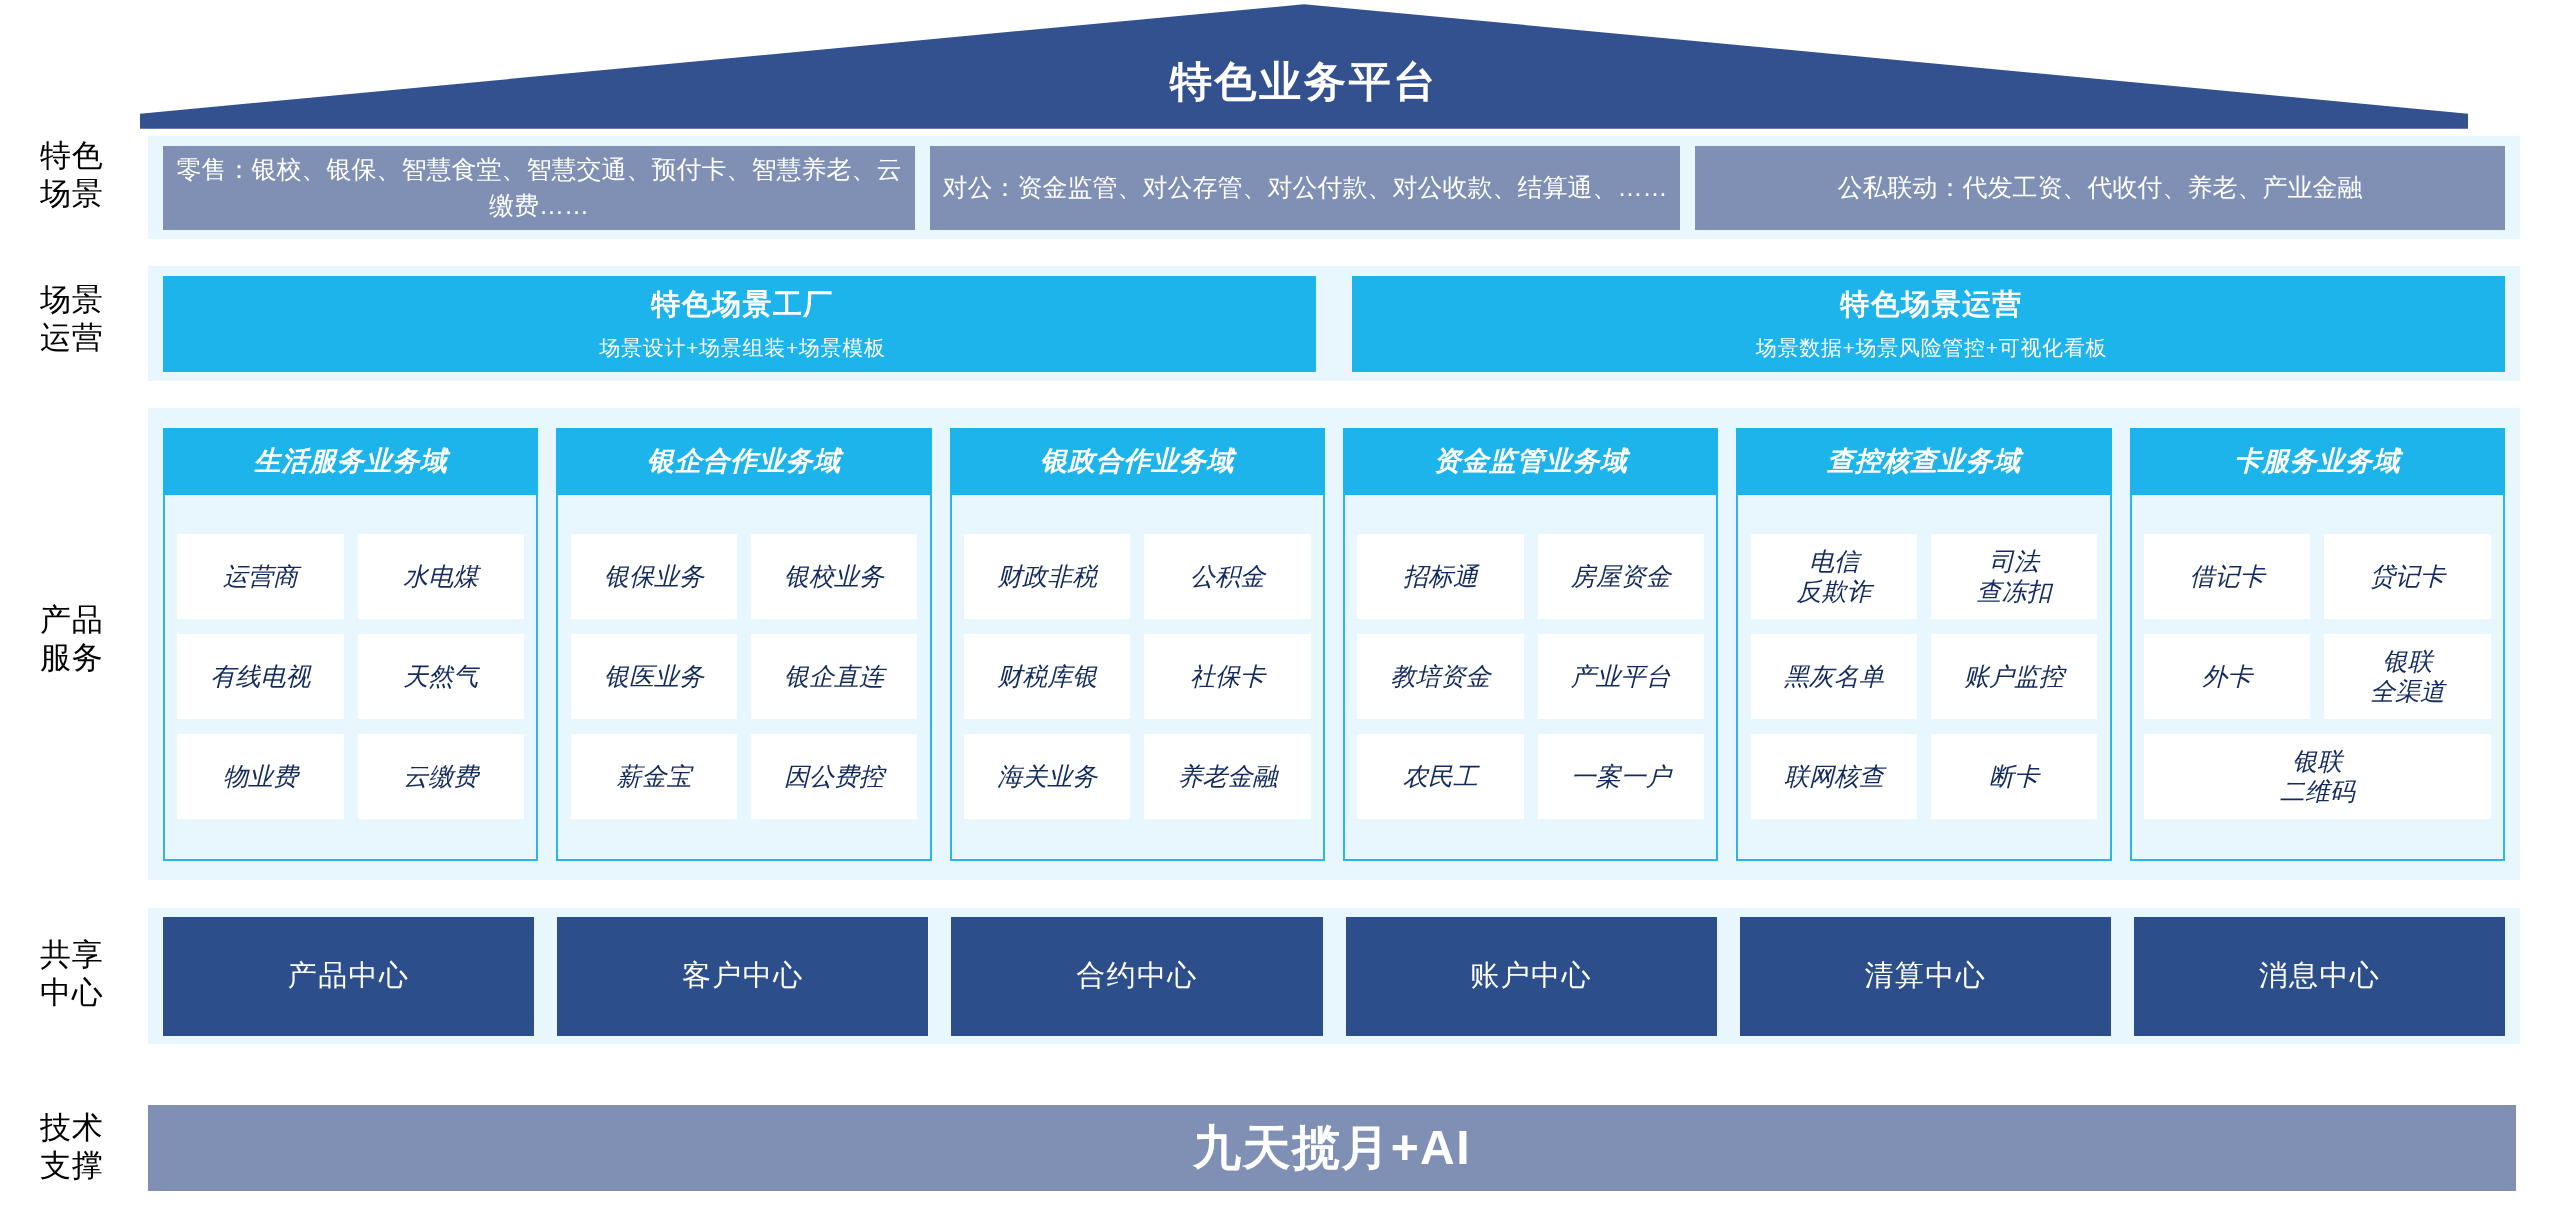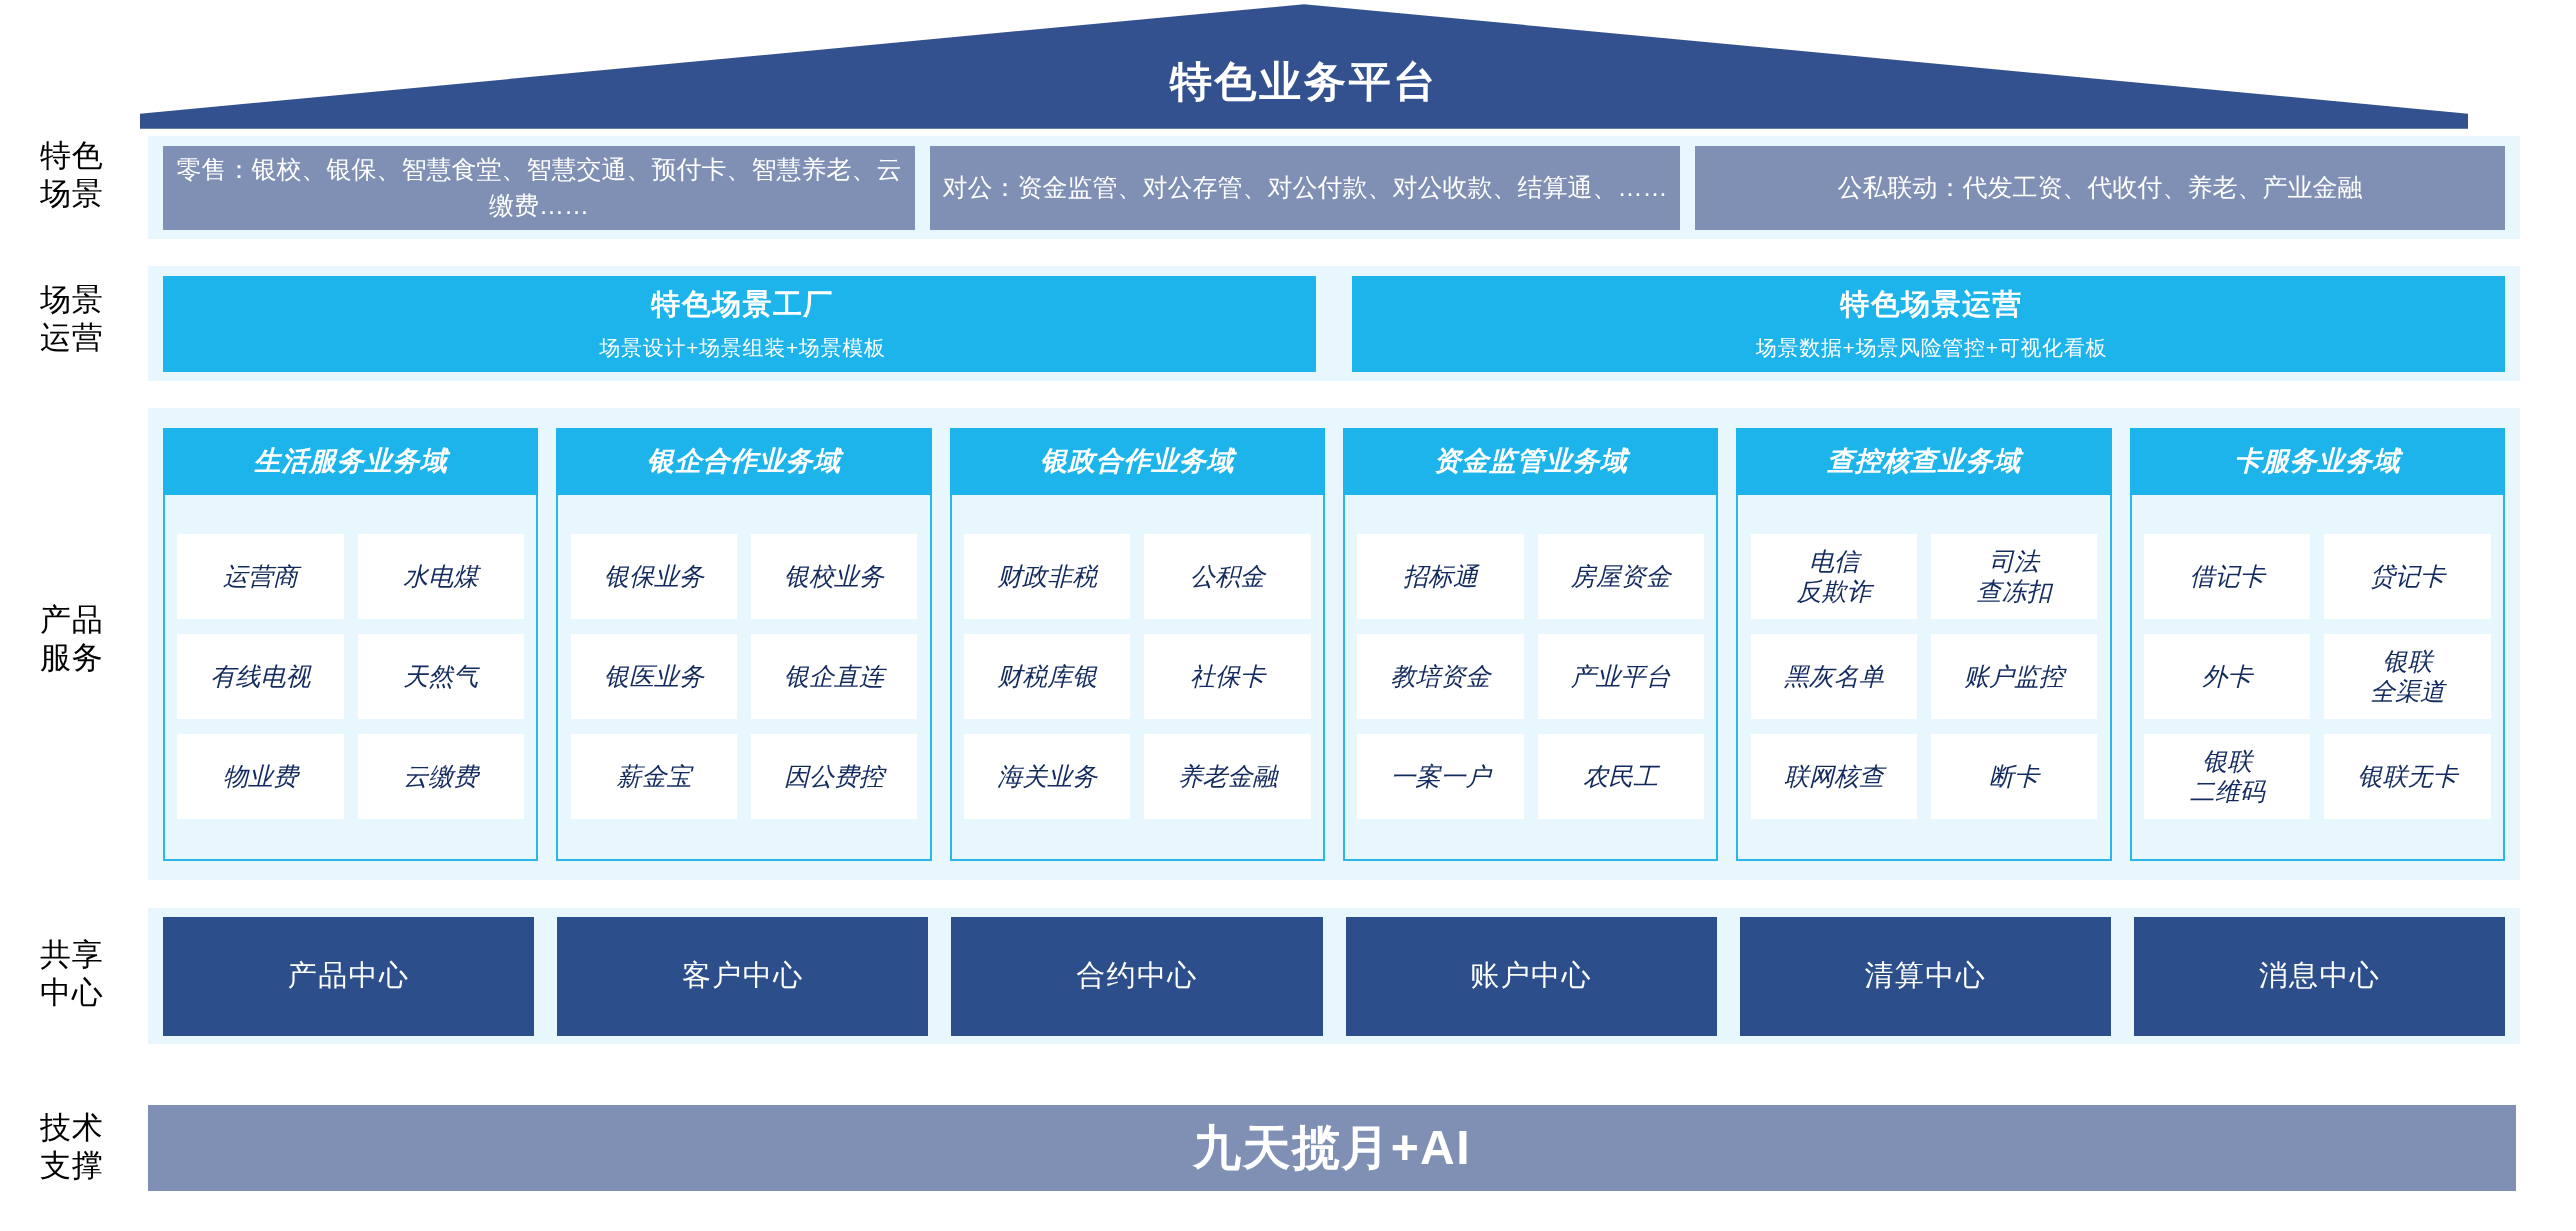--- a/index.html
+++ b/index.html
@@ -220,22 +220,22 @@
           <div class="domain-body">
             <div class="domain-rowcells">
               <div class="cell">招标通</div>
               <div class="cell">房屋资金</div>
             </div>
             <div class="domain-rowcells">
               <div class="cell">教培资金</div>
               <div class="cell">产业平台</div>
             </div>
             <div class="domain-rowcells">
+              <div class="cell">农民工</div>
               <div class="cell">一案一户</div>
-              <div class="cell">农民工</div>
             </div>
           </div>
         </div>
         <div class="domain-card">
           <div class="domain-head">查控核查业务域</div>
           <div class="domain-body">
             <div class="domain-rowcells">
               <div class="cell">电信
 反欺诈</div>
               <div class="cell">司法
@@ -259,21 +259,20 @@
               <div class="cell">贷记卡</div>
             </div>
             <div class="domain-rowcells">
               <div class="cell">外卡</div>
               <div class="cell">银联
 全渠道</div>
             </div>
             <div class="domain-rowcells">
               <div class="cell">银联
 二维码</div>
-              <div class="cell">银联无卡</div>
             </div>
           </div>
         </div>
       </div>
   </div>
 </div>
 
 <div class="row-label" id="label-center">
   <div>共享</div>
   <div>中心</div>

